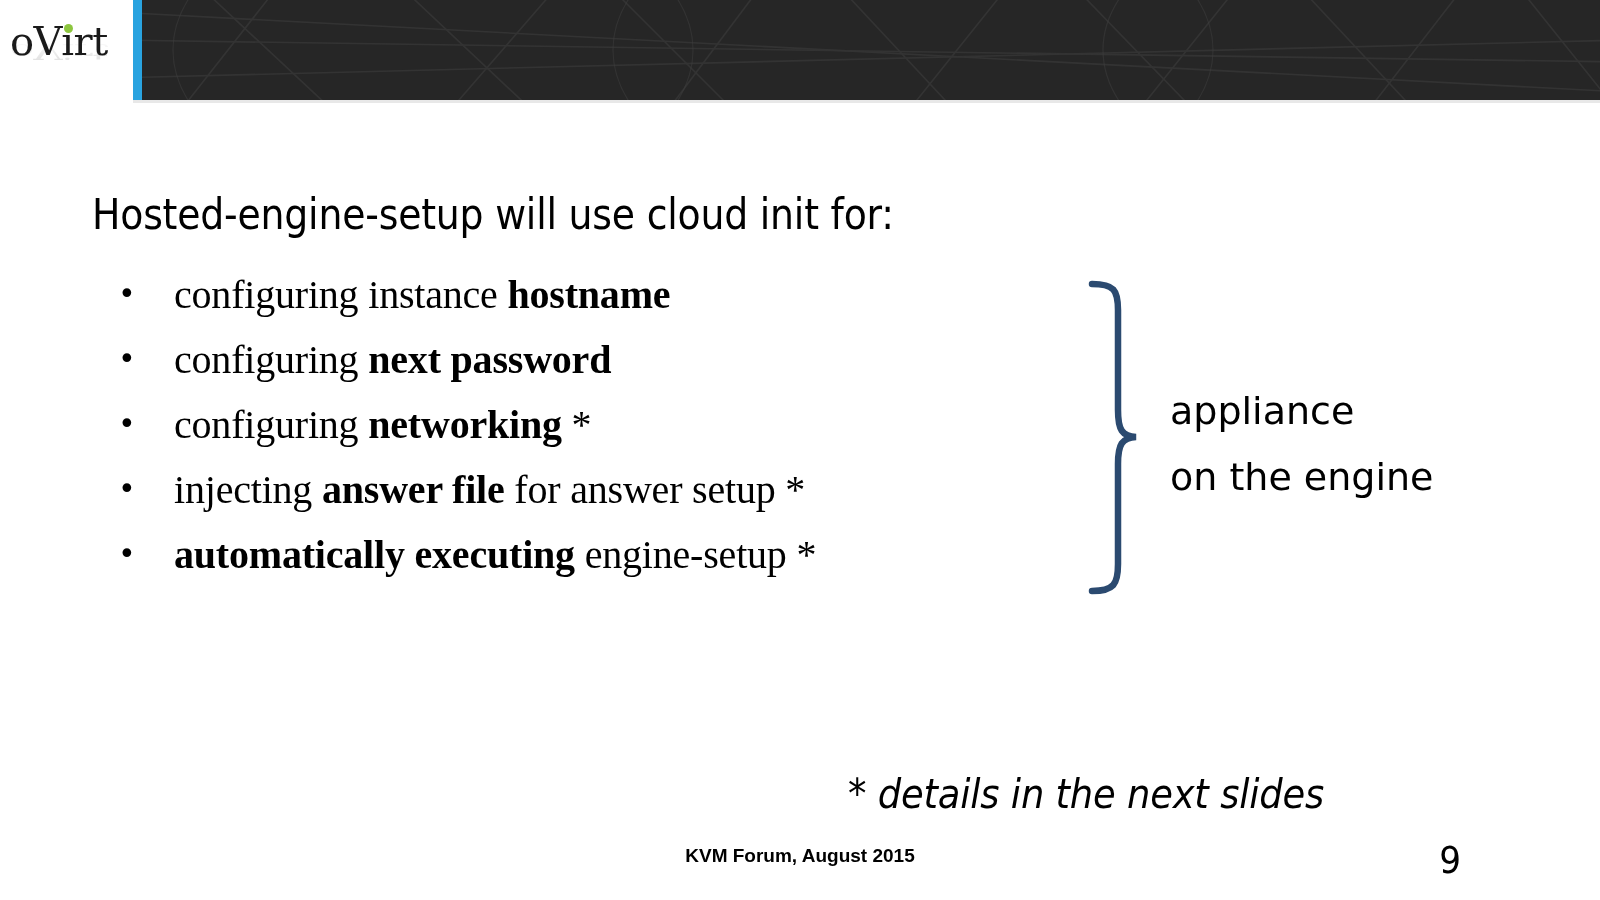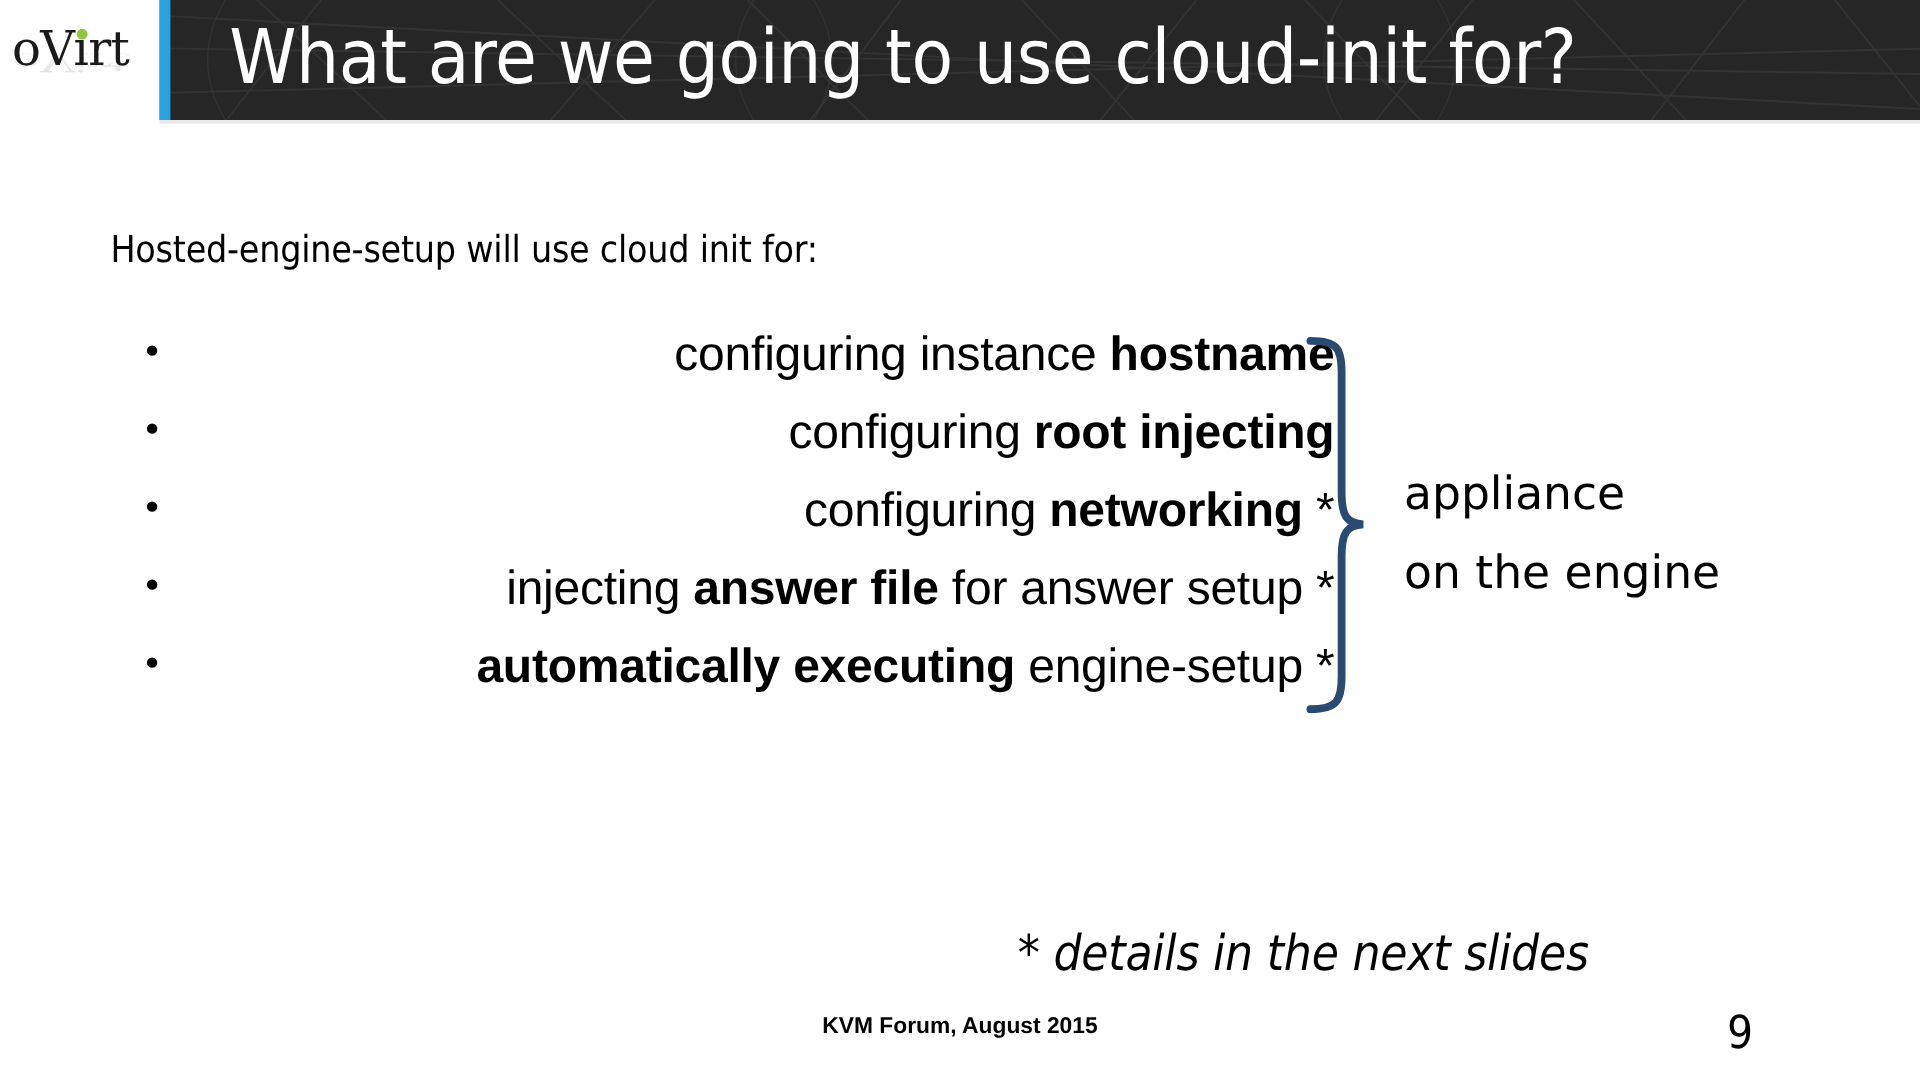--- a/index.html
+++ b/index.html
@@ -114,21 +114,21 @@
     -webkit-mask-image: linear-gradient(to bottom, rgba(0,0,0,0.9), rgba(0,0,0,0));
     mask-image: linear-gradient(to bottom, rgba(0,0,0,0.9), rgba(0,0,0,0));
   }
 
   
   .intro {
     position: absolute;
     left: 92px;
     top: 190px;
     font-family: "DejaVu Sans Condensed", "Liberation Sans Narrow", "Liberation Sans", sans-serif;
-    font-size: 31px;
+    font-size: 42px;
     font-weight: 400;
     color: #000000;
     white-space: nowrap;
     letter-spacing: -0.2px;
   }
 
   .bullets {
     position: absolute;
     left: 112px;
     top: 266px;
@@ -145,27 +145,26 @@
     width: 62px;
     font-size: 30px;
     line-height: 56px;
     color: #000;
     text-align: left;
     padding-left: 6px;
     box-sizing: border-box;
   }
   .bullet-text {
     flex: 1 1 auto;
-    font-family: Liberation Sans, sans-serif;
+    font-family: Liberation Serif, serif;
     font-size: 40px;
     line-height: 58px;
     color: #000000;
     white-space: nowrap;
     letter-spacing: -0.2px;
-    text-align: right;
   }
   .bullet-text b {
     font-weight: 700;
   }
 
   
   .brace {
     position: absolute;
     left: 1078px;
     top: 280px;
@@ -254,34 +253,33 @@
         <path d="M -20 78 L 1490 40"></path>
         <path d="M -20 12 L 1490 92"></path>
       </g>
       <g stroke="#555555" stroke-width="1.2" fill="none" opacity="0.55">
         <ellipse cx="300" cy="50" rx="260" ry="150"></ellipse>
         <ellipse cx="780" cy="50" rx="300" ry="160"></ellipse>
         <ellipse cx="1240" cy="50" rx="270" ry="150"></ellipse>
       </g>
     </svg>
     <div class="header-accent"></div>
-    <div class="header-title">What are we going to use cloud-init for?</div>
   </div>
   <div class="header-bottom-edge"></div>
 
   <div class="intro">Hosted-engine-setup will use cloud init for:</div>
 
   <div class="bullets">
     <div class="bullet-row">
       <span class="bullet-dot">•</span>
       <span class="bullet-text"><span>configuring instance </span><b>hostname</b><span></span></span>
     </div>
     <div class="bullet-row">
       <span class="bullet-dot">•</span>
-      <span class="bullet-text"><span>configuring </span><b>root injecting</b><span></span></span>
+      <span class="bullet-text"><span>configuring </span><b>next password</b><span></span></span>
     </div>
     <div class="bullet-row">
       <span class="bullet-dot">•</span>
       <span class="bullet-text"><span>configuring </span><b>networking</b><span> *</span></span>
     </div>
     <div class="bullet-row">
       <span class="bullet-dot">•</span>
       <span class="bullet-text"><span>injecting </span><b>answer file</b><span> for answer setup *</span></span>
     </div>
     <div class="bullet-row">

